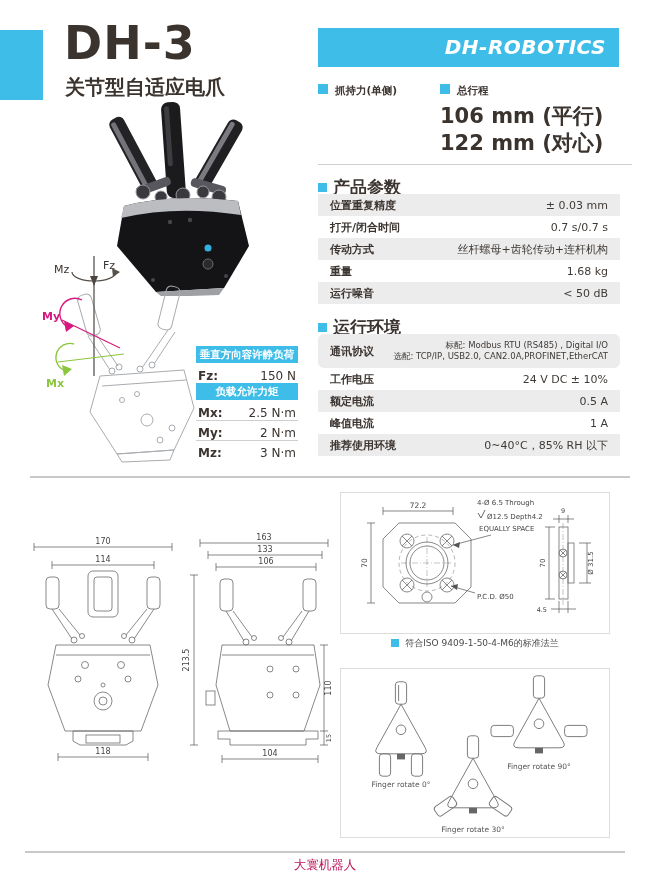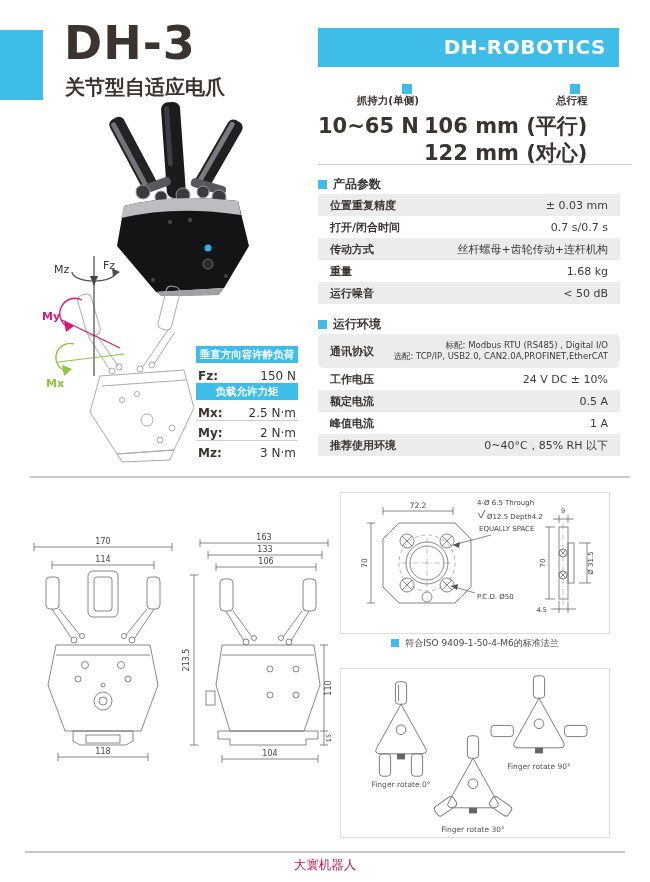--- a/index.html
+++ b/index.html
@@ -5,30 +5,30 @@
   html,body{margin:0;padding:0;background:#f2f2f2;}
   .page{position:relative;width:650px;height:882px;background:#ffffff;margin:0 auto;
         font-family:"DejaVu Sans","Liberation Sans",sans-serif;color:#3b3430;overflow:hidden;}
   .abs{position:absolute;}
   
   .corner{left:0;top:30px;width:43px;height:70px;background:#3dbde8;}
   .title{left:64px;top:16px;font-size:46px;font-weight:700;letter-spacing:1px;color:#3a332e;}
   .subtitle{left:65px;top:74px;font-size:20px;font-weight:700;color:#3a332e;}
   .banner{left:318px;top:28px;width:301px;height:39px;background:#3dbde8;color:#fff;
           font-size:20px;font-weight:700;text-align:right;line-height:39px;letter-spacing:.5px;
-          padding-right:13px;box-sizing:border-box;}
+          padding-right:13px;box-sizing:border-box;font-style:italic;}
   
   .kspec{top:84px;}
-  .klabel{display:flex;align-items:flex-end;font-size:10.5px;font-weight:700;color:#3b3430;flex-direction:column;}
+  .klabel{display:flex;align-items:flex-start;font-size:10.5px;font-weight:700;color:#3b3430;}
   .bullet{display:inline-block;width:10px;height:10px;background:#3dbde8;margin-right:7px;flex:0 0 auto;}
   .kval{font-size:21px;font-weight:700;margin-top:5px;line-height:27px;color:#3a332e;white-space:nowrap;}
   .divider{background:#cfcfcf;height:1px;}
   .divider2{background:#c9c9c9;height:2px;}
   
-  .sechead{display:flex;align-items:center;font-size:12px;font-weight:700;}
+  .sechead{display:flex;align-items:center;font-size:17px;font-weight:700;}
   .sechead .bullet{width:9px;height:9px;margin-right:6px;}
   .ptable{left:318px;width:302px;}
   .prow{display:flex;justify-content:space-between;align-items:center;height:22px;
         padding:0 12px;font-size:11px;box-sizing:border-box;}
   .prow.g{background:#ececec;}
   .pname{font-weight:700;white-space:nowrap;}
   .pval{color:#3f3a36;white-space:nowrap;}
   .prow.tall{height:34px;border-radius:6px;}
   .vlines{display:flex;flex-direction:column;align-items:flex-end;font-size:8.5px;line-height:11.5px;color:#3f3a36;}
   
@@ -57,23 +57,22 @@
   <div class="abs subtitle">关节型自适应电爪</div>
   <div class="abs banner">
     <span>DH-ROBOTICS</span>
   </div>
 
   <div class="abs kspec" style="left:318px;">
     <div class="klabel">
         <span class="bullet"></span>
       <span>抓持力(单侧)</span>
       </div>
-    <div class="kval">10~65 N</div>
-  </div>
-  <div class="abs kspec" style="left:424px;">
+  </div>
+  <div class="abs kspec" style="left:440px;">
     <div class="klabel">
         <span class="bullet"></span>
       <span>总行程</span>
       </div>
     <div class="kval">106 mm (平行)</div>
     <div class="kval" style="margin-top:0;">122 mm (对心)</div>
   </div>
   <div class="abs divider" style="left:318px;top:164px;width:314px;"></div>
 
   <div class="abs sechead" style="left:318px;top:176px;">

